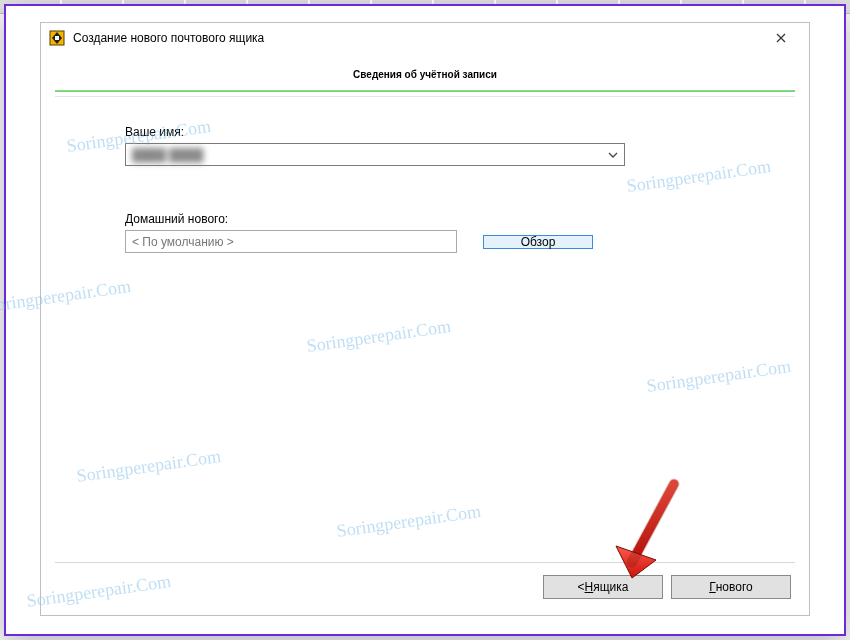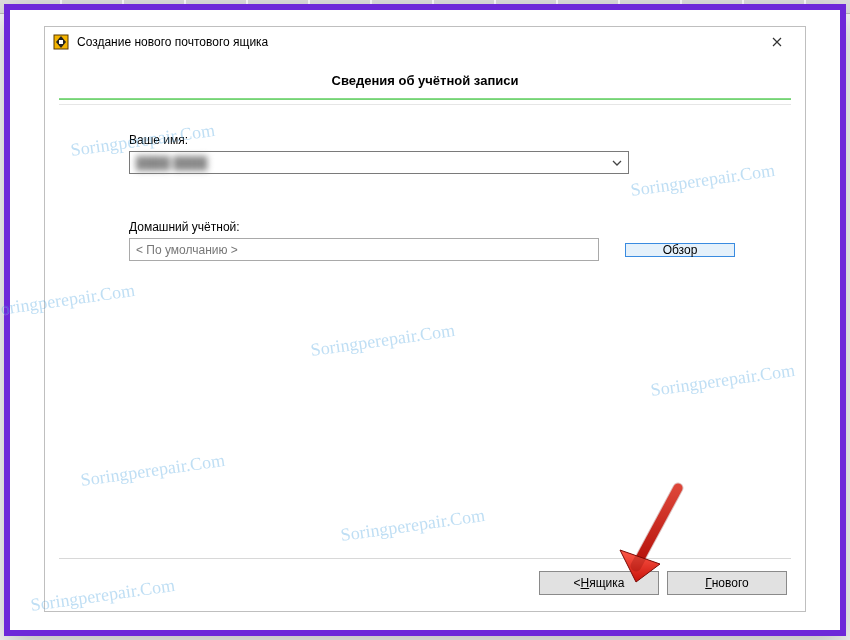--- a/index.html
+++ b/index.html
@@ -16,21 +16,21 @@
   }
   .tabstrip {
     position:absolute; left:0; top:0; width:100%; height:14px;
     background:
       repeating-linear-gradient(90deg, #e0e0e0 0 60px, #ffffff 60px 62px);
     border-bottom: 1px solid #bbb;
   }
   .outer-border {
     position: absolute;
     left: 4px; top: 4px; right: 4px; bottom: 4px;
-    border: 6px solid #6d28d9;
+    border: 2px solid #6d28d9;
     background: #fff;
     box-shadow: 0 10px 30px rgba(0,0,0,0.25);
   }
   .window {
     position: absolute;
     left: 34px; top: 16px; right: 34px; bottom: 18px;
     background: #ffffff;
     border: 1px solid #bfbfbf;
   }
   .titlebar {
@@ -55,21 +55,21 @@
   }
 
   .client {
     position: absolute;
     left: 0; right: 0; top: 30px; bottom: 0;
     padding: 10px 14px 14px 14px;
   }
   .heading {
     text-align: center;
     font-weight: 600;
-    font-size: 13px;
+    font-size: 10px;
     padding: 6px 0 10px 0;
   }
   .accent-sep {
     height: 2px;
     background: linear-gradient(#8fe08f,#6ecf6e);
     margin-bottom: 4px;
   }
   .thin-sep {
     height: 1px;
     background: #e6e6e6;
@@ -116,21 +116,21 @@
     filter: blur(3px);
     color:#888;
     user-select:none;
   }
   .home-row {
     display:flex;
     align-items:center;
     gap: 26px;
   }
   .home-row .textinput {
-    width: 470px;
+    width: 332px;
     color: #777;
     border-color:#a9a9a9;
     align-items:center;
   }
   .btn {
     height: 14px;
     min-width: 110px;
     padding: 0 12px;
     border: 1px solid #8a8a8a;
     background: #e1e1e1;
@@ -219,21 +219,21 @@
             <span class="combo-arrow">
               <svg width="10" height="6" viewBox="0 0 10 6">
                   <path d="M1 1 L5 5 L9 1" fill="none" stroke="#444" stroke-width="1.3"></path>
                 </svg>
             </span>
           </div>
         </div>
 
 
         <div class="field">
-          <div class="field-label">Домашний учётной:</div>
+          <div class="field-label">Домашний нового:</div>
           <div class="home-row">
             <div class="textinput">
               <span>&lt; По умолчанию &gt;</span>
             </div>
             <div class="btn browse">
               <span>Обзор</span>
             </div>
           </div>
         </div>
 

